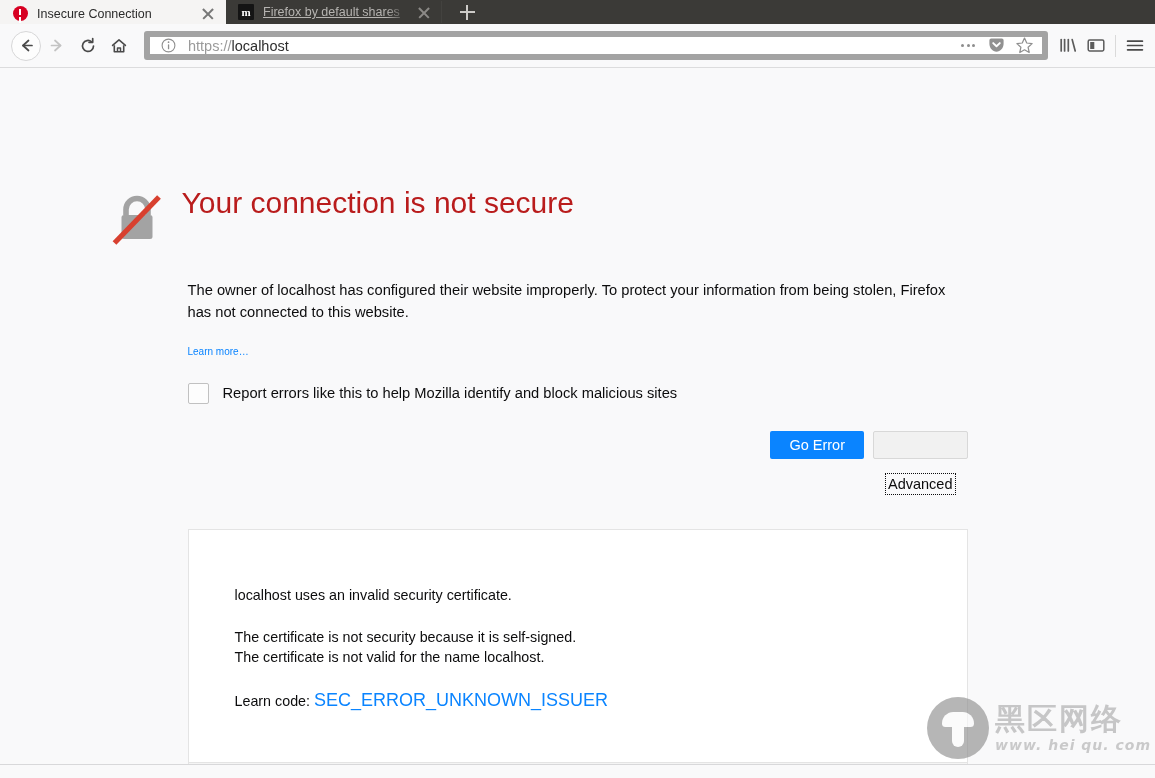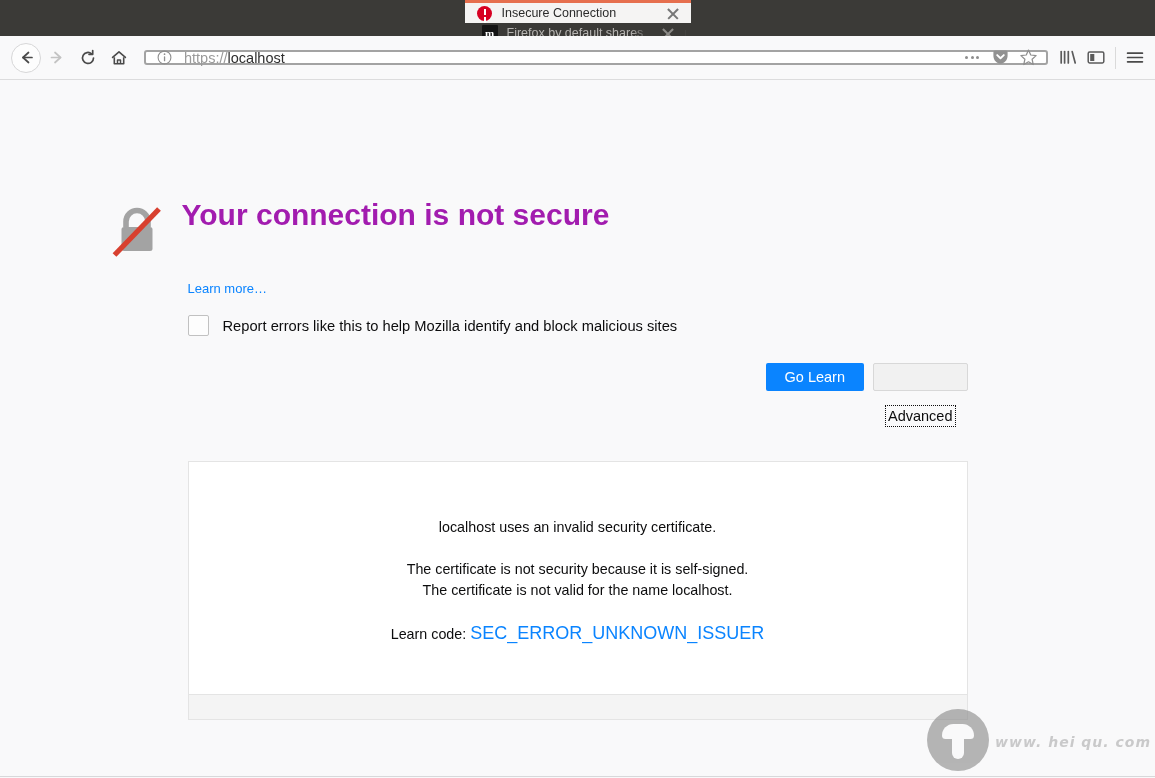--- a/index.html
+++ b/index.html
@@ -9,26 +9,25 @@
     height: 778px;
     background: #f9f9fa;
     font-family: "Liberation Sans", sans-serif;
     overflow: hidden;
     position: relative;
   }
 
   
   .tabbar {
     position: relative;
-    height: 36px;
+    height: 24px;
     background: #3b3a37;
     display: flex;
     align-items: center;
     overflow: hidden;
-    flex-direction: column;
   }
   .tab {
     display: flex;
     align-items: center;
     height: 36px;
     padding: 0 8px 0 12px;
     position: relative;
     min-width: 0;
   }
   .tab.active {
@@ -146,24 +145,24 @@
   .navbtn.back {
     border: 1px solid #d7d7d8;
     border-radius: 50%;
     width: 30px; height: 30px;
     margin-left: 5px;
     background: #fdfdfd;
   }
   .navbtn svg { display: block; }
   .urlbar {
     flex: 1 1 auto;
-    height: 15px;
+    height: 29px;
     margin: 0 6px 0 10px;
     background: #ffffff;
-    border: 2px solid #a3a3a3;
+    border: 6px solid #a3a3a3;
     border-radius: 3px;
     display: flex;
     align-items: center;
     padding: 0 4px 0 9px;
     min-width: 0;
   }
   .identity {
     width: 18px; height: 18px;
     flex: 0 0 18px;
     margin-right: 11px;
@@ -225,42 +224,42 @@
     align-items: flex-start;
   }
   .lock-icon {
     width: 54px;
     flex: 0 0 54px;
     margin: 6px 18px 0 -78px;
   }
   h1.page-title {
     margin: 0;
     font-size: 30px;
-    font-weight: 700;
-    color: #a21caf;
+    font-weight: 400;
+    color: #b91c1c;
     letter-spacing: 0;
     line-height: 1.1;
     font-family: "Liberation Sans", sans-serif;
   }
   .body-text {
     margin: 30px 0 0 0;
     font-size: 14.7px;
     line-height: 1.48;
     color: #0c0c0d;
     max-width: 762px;
   }
   a.lnk {
     color: #0a84ff;
     text-decoration: none;
-    font-size: 13px;
+    font-size: 10px;
     cursor: pointer;
   }
   .learnmore-wrap { margin-top: 17px; }
   .checkbox-row {
-    margin-top: 18px;
+    margin-top: 24px;
     display: flex;
     align-items: center;
   }
   .chk {
     width: 21px; height: 21px;
     border: 1px solid #c1c1c1;
     background: #fdfdfd;
     border-radius: 2px;
     flex: 0 0 21px;
     margin-right: 14px;
@@ -313,21 +312,20 @@
     background: #ffffff;
     border: 1px solid #e4e4e4;
   }
   .cert-body {
     padding: 55px 46px 48px 46px;
   }
   .cert-line {
     font-size: 14.3px;
     color: #0c0c0d;
     line-height: 1.42;
-    text-align: center;
   }
   .cert-gap { height: 22px; }
   .cert-gap-sm { height: 21px; }
   .cert-footer {
     border-top: 1px solid #e4e4e4;
     background: #f4f4f4;
     padding: 12px 16px;
     display: flex;
     justify-content: flex-end;
   }
@@ -518,32 +516,33 @@
       <span class="lock-icon">
         <svg width="54" height="54" viewBox="0 0 54 54" aria-hidden="true">
           <path d="M16 23 V17.5 a11 11 0 0 1 22 0 V23" fill="none" stroke="#a3a3a3" stroke-width="5.6" stroke-linecap="butt"></path>
           <rect x="11.5" y="23" width="31" height="24" rx="2.5" fill="#a3a3a3"></rect>
           <path d="M4.5 51 L49 5" stroke="#d8402f" stroke-width="5.2" stroke-linecap="butt"></path>
         </svg>
       </span>
       <h1 class="page-title">Your connection is not secure</h1>
     </div>
 
+    <p class="body-text">The owner of localhost has configured their website improperly. To protect your information from being stolen, Firefox has not connected to this website.</p>
 
     <div class="learnmore-wrap">
       <a class="lnk">Learn more…</a>
     </div>
 
     <div class="checkbox-row">
       <span class="chk"></span>
       <span class="chk-label">Report errors like this to help Mozilla identify and block malicious sites</span>
     </div>
 
     <div class="btn-row">
-      <button class="btn-primary">Go Learn</button>
+      <button class="btn-primary">Go Error</button>
       <button class="btn-default focused"><span>Advanced</span></button>
     </div>
   </div>
 
   <div class="cert-panel">
     <div class="cert-body">
       <div class="cert-line">localhost uses an invalid security certificate.</div>
       <div class="cert-gap"></div>
       <div class="cert-line">The certificate is not security because it is self-signed.</div>
       <div class="cert-line">The certificate is not valid for the name localhost.</div>
@@ -551,18 +550,19 @@
       <div class="cert-line"><span>Learn code:</span> <a class="lnk" style="font-size:18px">SEC_ERROR_UNKNOWN_ISSUER</a></div>
     </div>
     <div class="cert-footer">
       
     </div>
   </div>
 
   <div class="watermark">
     <div class="wm-logo"></div>
     <div class="wm-text">
+      <div class="wm-cn">黑区网络</div>
       <div class="wm-url">www. hei qu. com</div>
     </div>
   </div>
 
   <div class="bottom-edge"></div>
 </div>
 
 </body></html>

